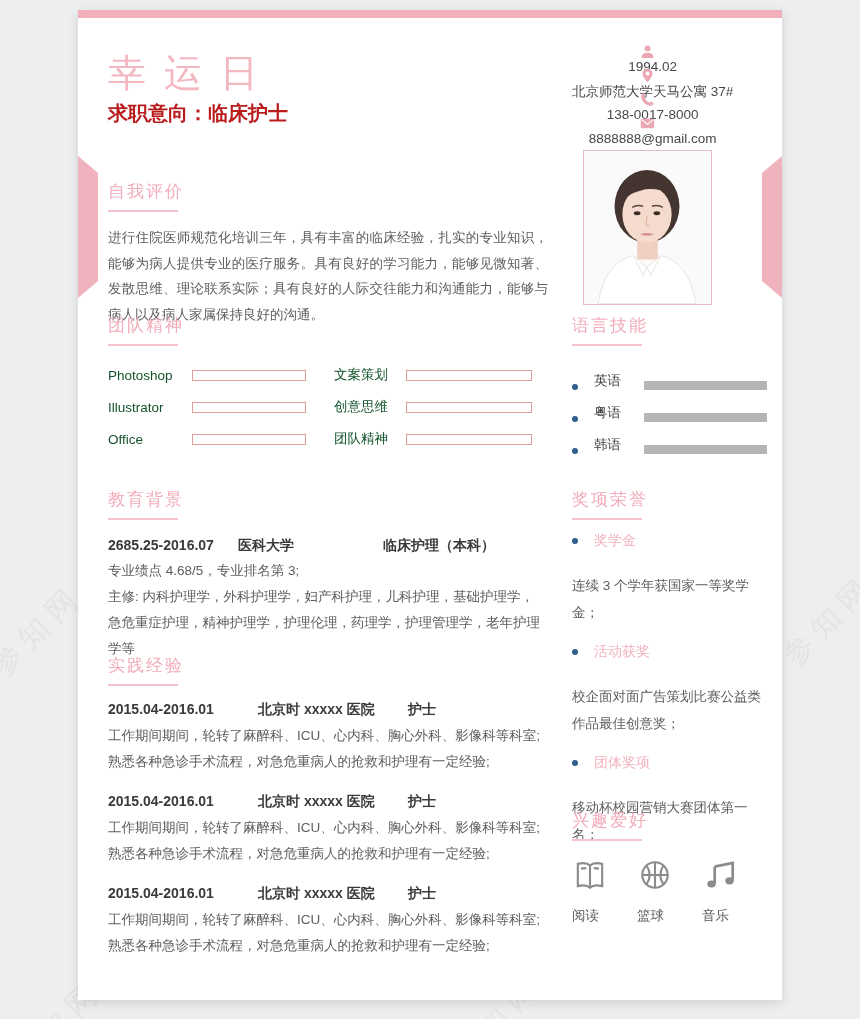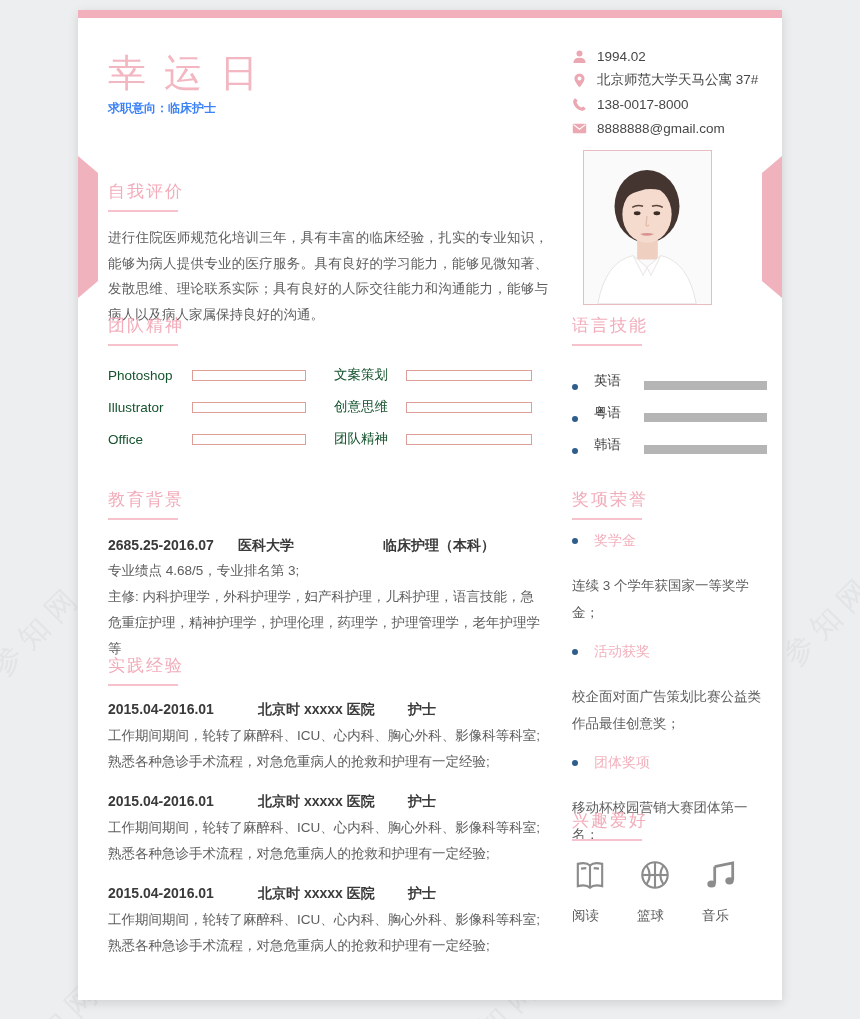--- a/index.html
+++ b/index.html
@@ -36,25 +36,25 @@
   .ribbon.left  { left:0;  top:146px; clip-path:polygon(0 0, 100% 12%, 100% 88%, 0 100%); }
   .ribbon.right { right:0; top:146px; clip-path:polygon(0 12%, 100% 0, 100% 100%, 0 88%); }
 
   
   .name {
     position:absolute; left:30px; top:38px;
     font-size:38px; letter-spacing:18px; color:#f3b7c2; font-weight:400;
   }
   .intention {
     position:absolute; left:30px; top:90px;
-    font-size:12px; font-weight:bold; color:#3b82f6;
+    font-size:20px; font-weight:bold; color:#b91c1c;
   }
 
   .contact { position:absolute; left:494px; top:34px; }
-  .contact-row { display:flex; align-items:center; height:24px; }
+  .contact-row { display:flex; align-items:center; height:24px;flex-direction:column; }
   .contact-row .cicon { width:15px; height:15px; margin-right:10px; flex:0 0 15px; }
   .contact-row .ctext { font-size:13.5px; color:#474747; }
 
   .photo-frame {
     position:absolute; left:505px; top:140px; width:129px; height:155px;
     border:1px solid #e8bcc1; background:#fcfcfc;
   }
   .photo-frame svg { display:block; width:100%; height:100%; }
 
   
@@ -263,21 +263,21 @@
     <div class="section sec-edu">
       <div class="sec-title">教育背景</div>
       <div class="sec-underline"></div>
       <div class="edu-block">
         <div class="row-bold">
           <span class="edu-period">2685.25-2016.07</span>
           <span class="edu-school">医科大学</span>
           <span class="edu-major">临床护理（本科）</span>
         </div>
         <div class="edu-line">专业绩点  4.68/5，专业排名第 3;</div>
-        <div class="edu-courses">主修: 内科护理学，外科护理学，妇产科护理，儿科护理，语言技能，急危重症护理，精神护理学，护理伦理，药理学，护理管理学，老年护理学等</div>
+        <div class="edu-courses">主修: 内科护理学，外科护理学，妇产科护理，儿科护理，基础护理学，急危重症护理，精神护理学，护理伦理，药理学，护理管理学，老年护理学等</div>
       </div>
     </div>
 
     <div class="section sec-award">
       <div class="sec-title">奖项荣誉</div>
       <div class="sec-underline"></div>
       <div class="award-list">
         <div class="award-item">
           <div class="award-head">
             <span class="dot"></span>

